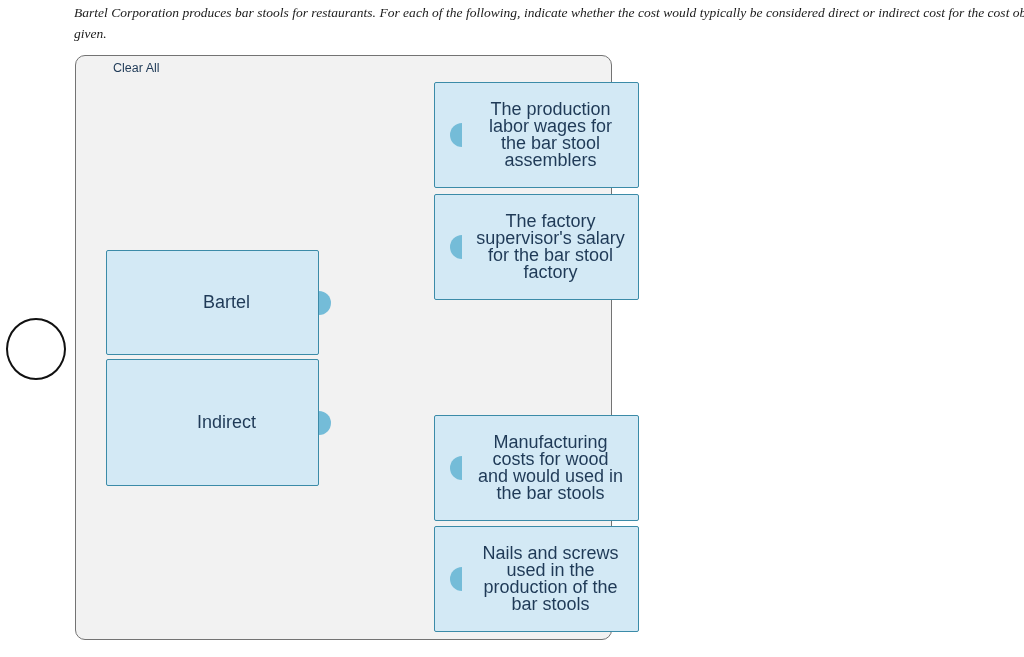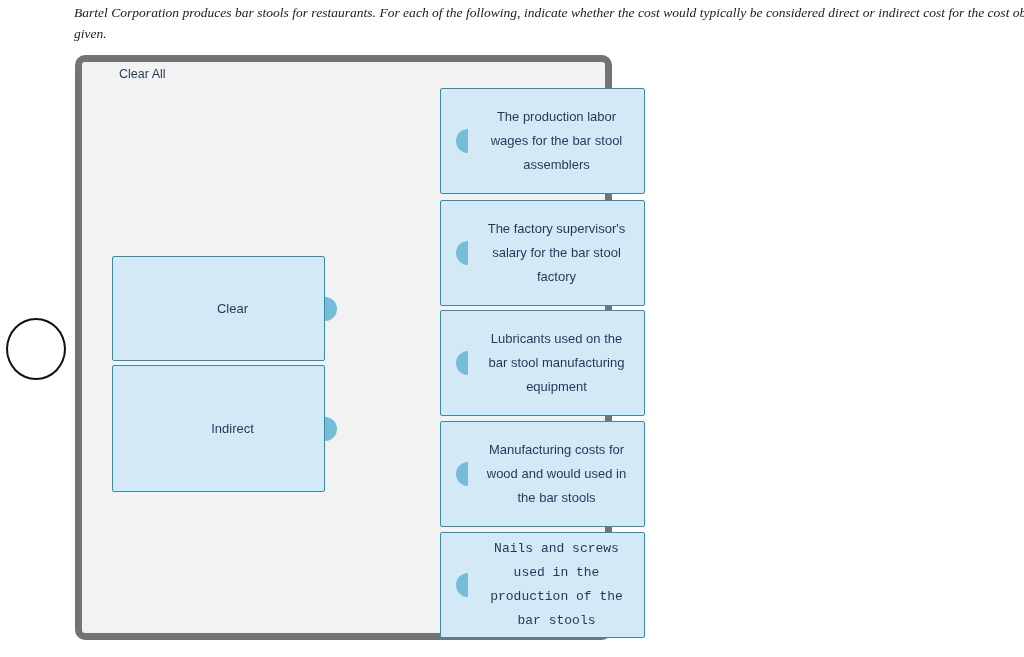--- a/index.html
+++ b/index.html
@@ -34,21 +34,21 @@
   }
 
   
   .match-panel {
     position: absolute;
     left: 19px;
     top: 55px;
     width: 537px;
     height: 585px;
     background: #f2f2f2;
-    border: 7px solid #737373;
+    border: 1px solid #737373;
     border-radius: 10px;
   }
 
   .clear-all {
     position: absolute;
     left: 9px;
     top: 5px;
     font-size: 12.5px;
     color: #1f3a57;
     font-family: "Liberation Sans", sans-serif;
@@ -60,22 +60,22 @@
   .tile {
     position: absolute;
     background: #d3e9f5;
     border: 1.5px solid #3b8ba8;
     border-radius: 2px;
     display: flex;
     align-items: center;
     justify-content: center;
     text-align: center;
     color: #1f3a57;
-    font-size: 13px;
-    line-height: 24px;
+    font-size: 18px;
+    line-height: 17px;
     font-family: "Liberation Sans", sans-serif;
     cursor: pointer;
     user-select: none;
   }
   .tile .tile-text {
     display: block;
     padding: 0 12px;
     width: 100%;
   }
 
@@ -101,21 +101,21 @@
   .target-box { left: 2px; width: 213px; }
   .target-direct   { top: 194px; height: 105px; }
   .target-indirect { top: 303px; height: 127px; }
 
   
   .item-card { left: 330px; width: 205px; height: 106px; }
   .item-0 { top: 26px; }
   .item-1 { top: 138px; }
   .item-2 { top: 248px; }
   .item-3 { top: 359px; }
-  .item-4 { top: 470px; font-family: Liberation Mono, monospace; }
+  .item-4 { top: 470px; }
 
   
   .edge-arc {
     position: absolute;
     left: -50px;
     top: 318px;
     width: 60px;
     height: 62px;
     border: 2.5px solid #111111;
     border-radius: 50%;
@@ -129,43 +129,39 @@
 
   <div class="question">Bartel Corporation produces bar stools for restaurants. For each of the following, indicate whether the cost would typically be considered direct or indirect cost for the cost object given.</div>
 
   <div class="edge-arc"></div>
 
   <div class="match-panel">
 
     <div class="clear-all">Clear All</div>
 
     <div class="tile target-box target-direct">
-      <span class="tile-text">Clear</span>
+      <span class="tile-text">Bartel</span>
       <span class="nub right"></span>
     </div>
 
     <div class="tile target-box target-indirect">
       <span class="tile-text">Indirect</span>
       <span class="nub right"></span>
     </div>
 
     <div class="tile item-card item-0">
       <span class="nub left"></span>
       <span class="tile-text">The production labor wages for the bar stool assemblers</span>
     </div>
 
     <div class="tile item-card item-1">
       <span class="nub left"></span>
       <span class="tile-text">The factory supervisor's salary for the bar stool factory</span>
     </div>
 
-    <div class="tile item-card item-2">
-      <span class="nub left"></span>
-      <span class="tile-text">Lubricants used on the bar stool manufacturing equipment</span>
-    </div>
 
     <div class="tile item-card item-3">
       <span class="nub left"></span>
       <span class="tile-text">Manufacturing costs for wood and would used in the bar stools</span>
     </div>
 
     <div class="tile item-card item-4">
       <span class="nub left"></span>
       <span class="tile-text">Nails and screws used in the production of the bar stools</span>
     </div>

